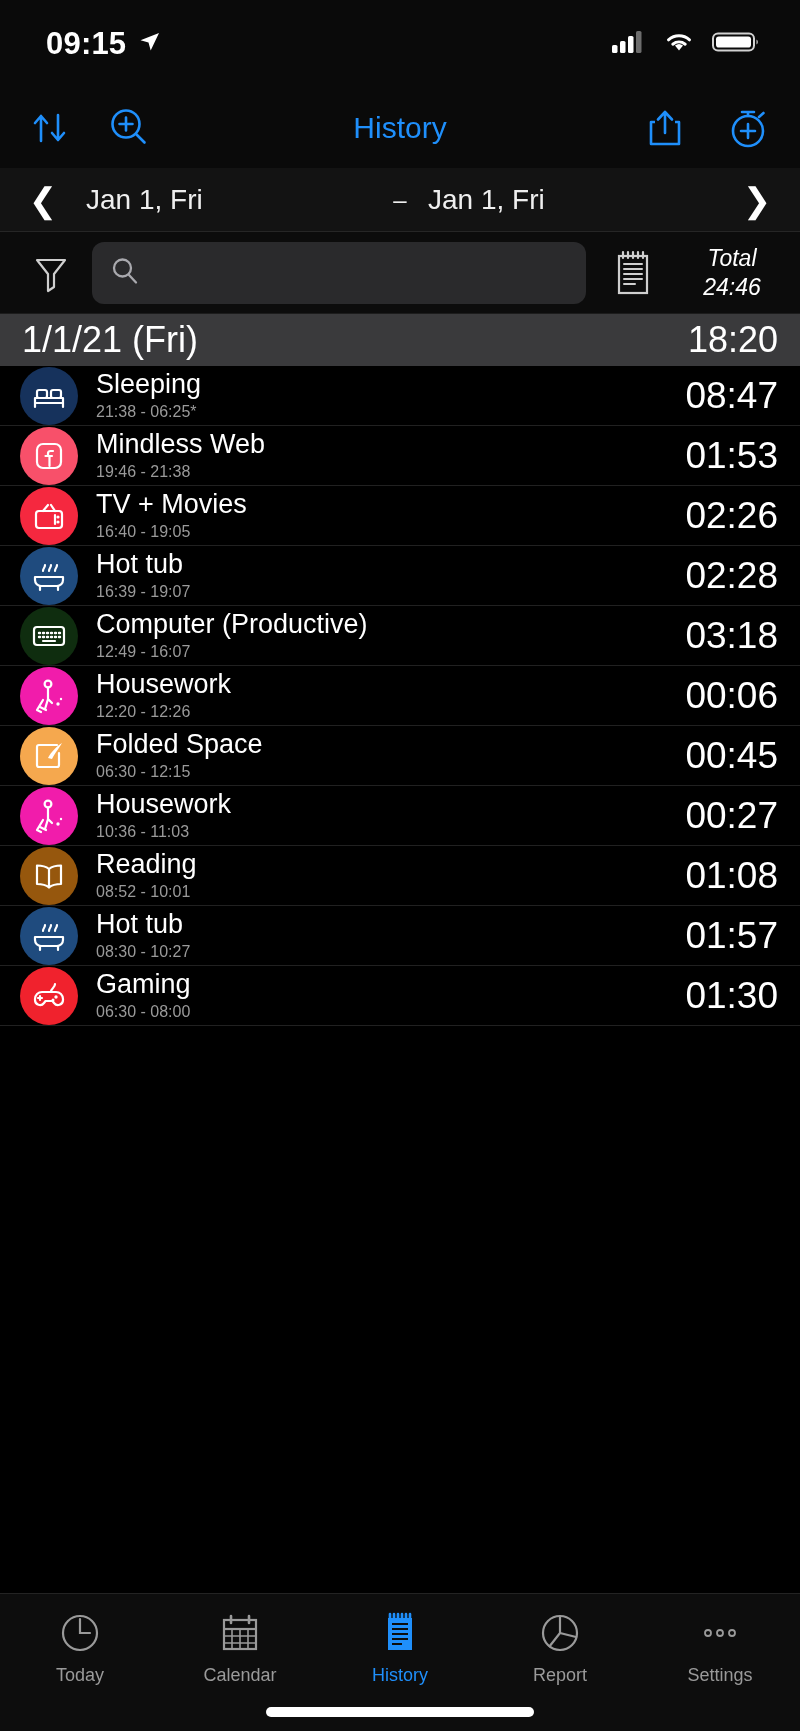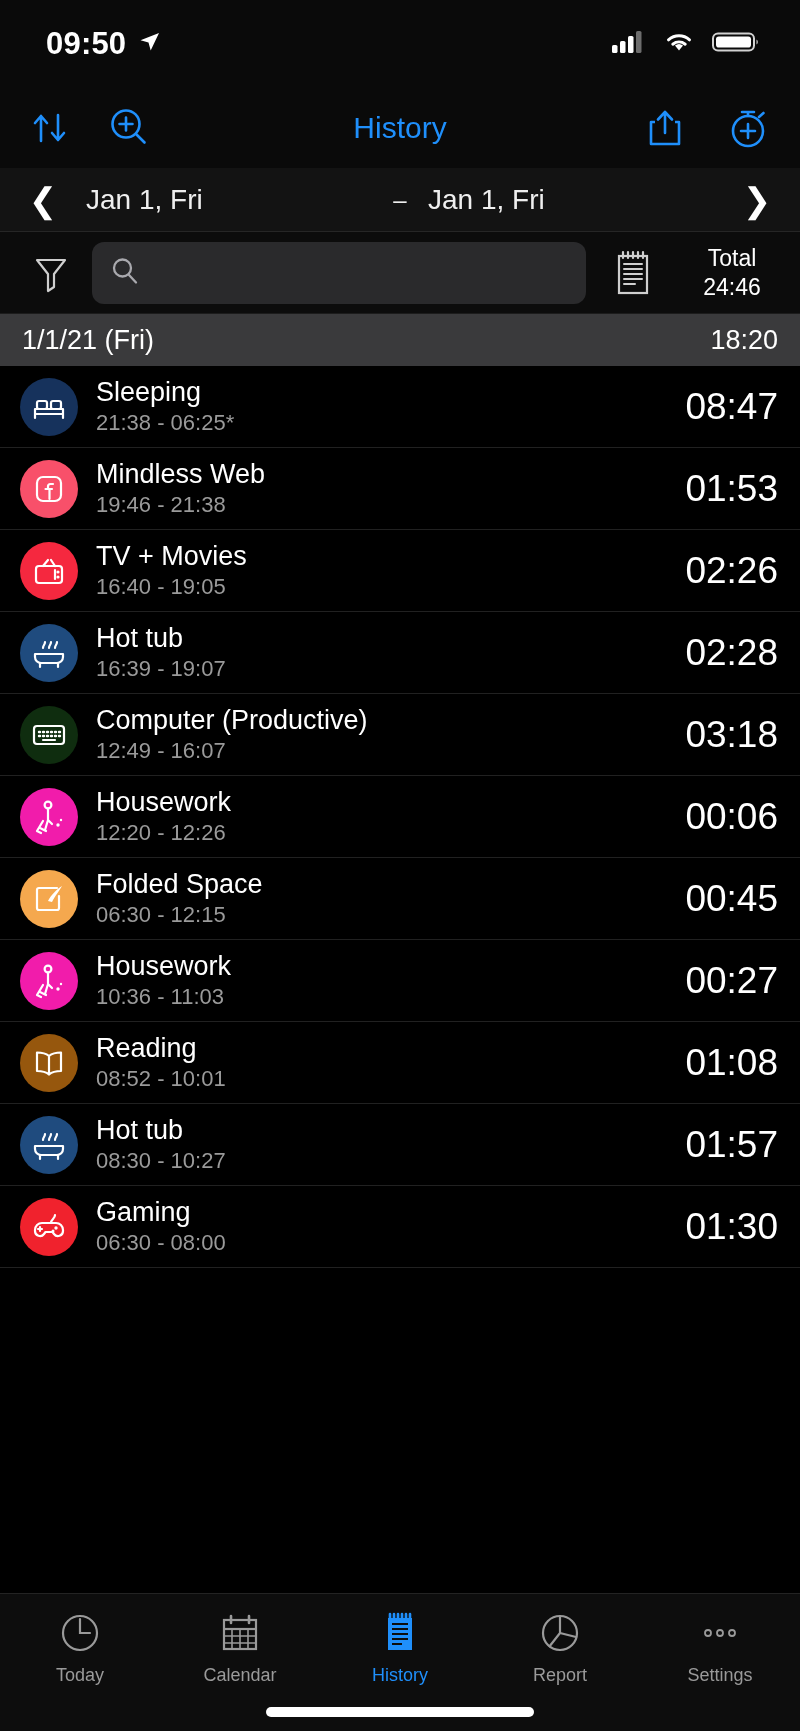--- a/index.html
+++ b/index.html
@@ -57,46 +57,46 @@
     display:flex; align-items:center; padding:0 18px; gap:12px; cursor:text;
   }
   .search-input {
     flex:1; background:transparent; border:0; outline:none;
     color:#fff; font-size:24px; font-family:"Liberation Sans", sans-serif;
   }
   .search-input::placeholder { color:#8d8d92; }
   .notes-btn { width:74px; display:flex; align-items:center; justify-content:center; cursor:pointer; }
   .total-box {
     width:112px; display:flex; flex-direction:column; align-items:center;
-    justify-content:flex-end; color:#fff; line-height:1.25; padding-right:8px;
+    justify-content:flex-end; color:#fff; line-height:1.25; padding-right:8px;font-style:italic;
   }
   .total-label { font-size:23px; }
   .total-value { font-size:23px; }
 
   
   .day-header {
     height:52px; flex:0 0 52px; background:#3a3a3c;
     display:flex; align-items:center; justify-content:space-between;
-    padding:0 22px; color:#fff; font-size:27px;
+    padding:0 22px; color:#fff; font-size:36px;
   }
 
   
   .list { flex:1 1 auto; overflow:hidden; background:#000; }
   .row {
-    height:82px; display:flex; align-items:center;
+    height:60px; display:flex; align-items:center;
     border-bottom:1px solid #212121; padding:0 22px 0 20px; cursor:pointer;
   }
   .row-icon {
     width:58px; height:58px; border-radius:50%; flex:0 0 58px;
     display:flex; align-items:center; justify-content:center; margin-right:18px;
   }
   .row-icon svg { display:block; }
   .row-mid { flex:1; display:flex; flex-direction:column; justify-content:center; gap:3px; min-width:0; }
   .row-title { color:#fff; font-size:27px; line-height:1.1; white-space:nowrap; }
-  .row-sub { color:#9a9a9a; font-size:22px; line-height:1.1; }
+  .row-sub { color:#9a9a9a; font-size:16px; line-height:1.1; }
   .row-dur { color:#fff; font-size:37px; margin-left:16px; white-space:nowrap; }
 
   
   .tabbar {
     height:138px; flex:0 0 138px; background:#0d0d0d;
     border-top:1px solid #232323; display:flex; align-items:flex-start;
     padding-top:14px;
   }
   .tab { flex:1; display:flex; flex-direction:column; align-items:center; gap:7px; cursor:pointer; }
   .tab-ico { height:50px; display:flex; align-items:center; justify-content:center; }
@@ -108,21 +108,21 @@
     width:268px; height:10px; border-radius:6px; background:#fff;
   }
 </style>
 </head>
 <body>
 
 <div class="phone">
 
   <div class="statusbar">
     <div class="sb-left">
-      <span class="sb-time">09:50</span>
+      <span class="sb-time">09:15</span>
       <span>
         <svg width="24" height="24" viewBox="0 0 24 24">
             <path d="M21 3 2.5 10.3l8 2.2 2.2 8L21 3z" fill="#fff"></path>
           </svg>
       </span>
     </div>
     <div class="sb-right">
       <span>
         <svg width="34" height="24" viewBox="0 0 34 24">
           <rect x="0" y="15" width="5.5" height="8" rx="1.6" fill="#fff"></rect>

